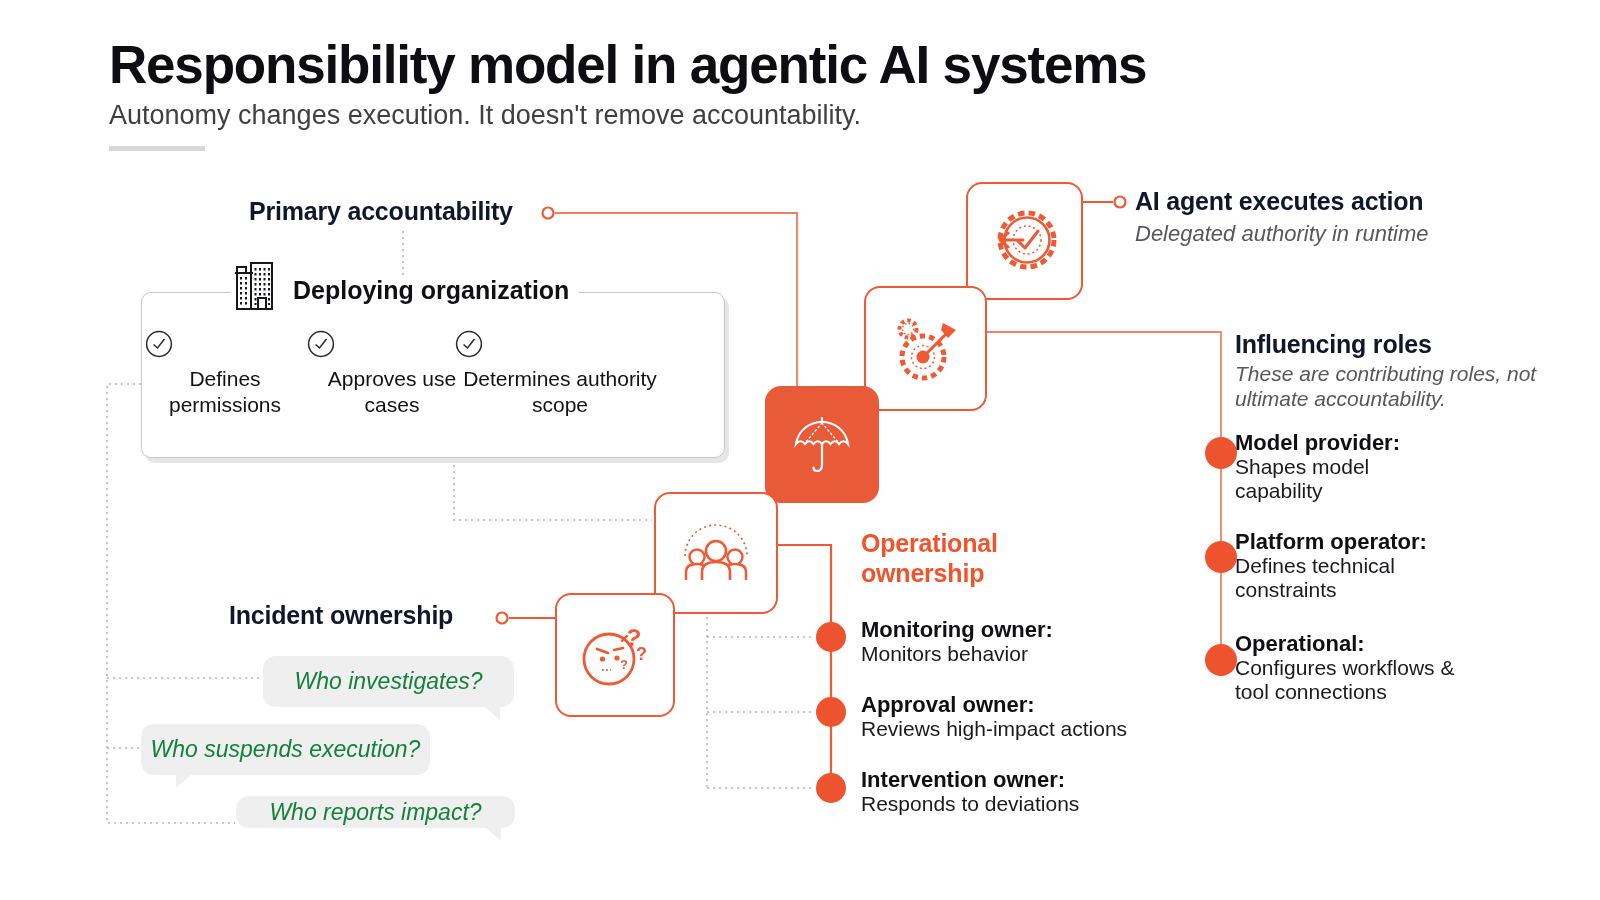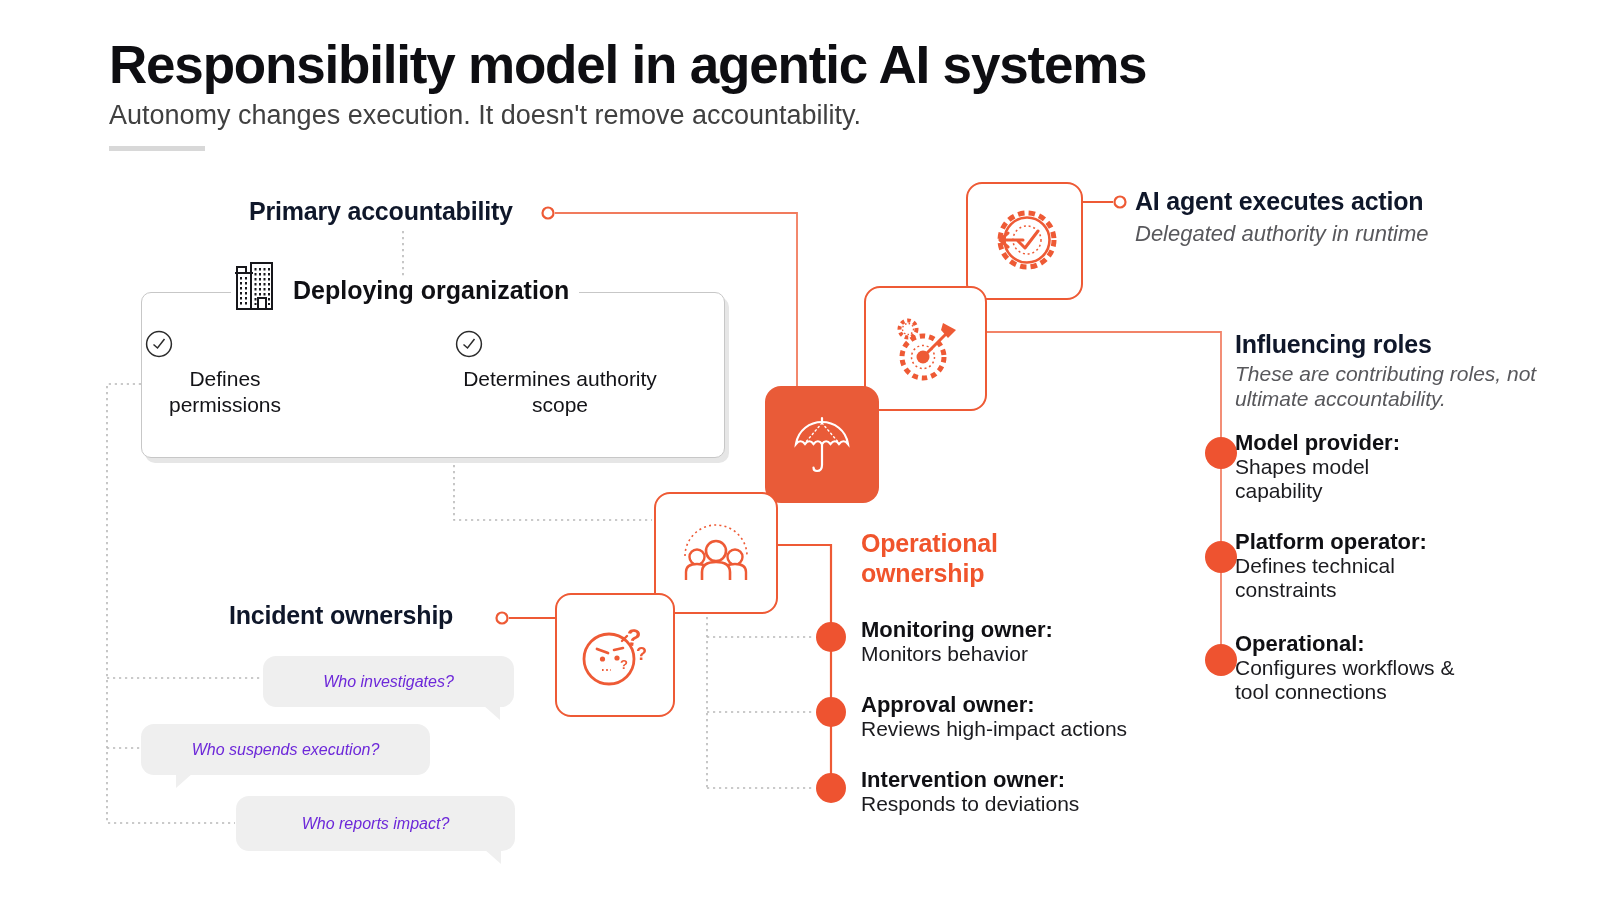--- a/index.html
+++ b/index.html
@@ -26,21 +26,21 @@
   .box{background:#fff;border:2.6px solid #ee5a35;border-radius:16px;display:flex;
        align-items:center;justify-content:center;}
   .box.filled{background:#e95b38;border:none;}
   
   .dot{border-radius:50%;background:#ee5330;z-index:2;}
   
   .entry .nm{font-size:22px;font-weight:bold;line-height:25px;color:#101014;white-space:nowrap;}
   .entry .ds{font-size:21px;line-height:24px;color:#1b1b1f;}
   
   .bubble{background:#efefef;border-radius:13px;display:flex;align-items:center;justify-content:center;
-          font-size:16px;font-style:italic;color:#6d28d9;z-index:2;}
+          font-size:23px;font-style:italic;color:#15803d;z-index:2;}
   .tail-r::after{content:"";position:absolute;right:14px;bottom:-13px;width:0;height:0;
           border-top:15px solid #efefef;border-left:17px solid transparent;}
   .tail-l::after{content:"";position:absolute;left:35px;bottom:-13px;width:0;height:0;
           border-top:15px solid #efefef;border-right:17px solid transparent;}
   svg{display:block;}
   #wires{left:0;top:0;z-index:1;}
 </style>
 </head>
 <body>
 
@@ -102,20 +102,27 @@
   </div>
   <div class="abs card-title">Deploying organization</div>
 
   <div class="abs col" style="left:114px;width:160px;">
     <svg width="28" height="28" viewBox="0 0 28 28">
       <circle cx="14" cy="14" r="12.4" fill="#fff" stroke="#2b2b2b" stroke-width="1.5"></circle>
       <polyline points="8.5,14.5 12.5,18 19.5,9" fill="none" stroke="#2b2b2b" stroke-width="1.5"></polyline>
     </svg>
     <div class="lbl">Defines permissions</div>
   </div>
+  <div class="abs col" style="left:276px;width:170px;">
+    <svg width="28" height="28" viewBox="0 0 28 28">
+      <circle cx="14" cy="14" r="12.4" fill="#fff" stroke="#2b2b2b" stroke-width="1.5"></circle>
+      <polyline points="8.5,14.5 12.5,18 19.5,9" fill="none" stroke="#2b2b2b" stroke-width="1.5"></polyline>
+    </svg>
+    <div class="lbl">Approves use cases</div>
+  </div>
   <div class="abs col" style="left:424px;width:210px;">
     <svg width="28" height="28" viewBox="0 0 28 28">
       <circle cx="14" cy="14" r="12.4" fill="#fff" stroke="#2b2b2b" stroke-width="1.5"></circle>
       <polyline points="8.5,14.5 12.5,18 19.5,9" fill="none" stroke="#2b2b2b" stroke-width="1.5"></polyline>
     </svg>
     <div class="lbl">Determines authority scope</div>
   </div>
 
   <div class="abs box" style="left:935px;top:182px;width:113px;height:114px;z-index:2;">
     <svg width="72" height="72" viewBox="0 0 72 72" fill="none" stroke="#ee5a35">
@@ -221,17 +228,17 @@
   </div>
 
   <div class="abs oh" style="left:198px;top:601px;">Incident ownership</div>
 
   <div class="abs bubble tail-r" style="left:232px;top:656px;width:251px;height:51px;">
     <span>Who investigates?</span>
   </div>
   <div class="abs bubble tail-l" style="left:110px;top:724px;width:289px;height:51px;">
     <span>Who suspends execution?</span>
   </div>
-  <div class="abs bubble tail-r" style="left:205px;top:796px;width:279px;height:55px;">
+  <div class="abs bubble tail-r" style="left:205px;top:796px;width:279px;height:32px;">
     <span>Who reports impact?</span>
   </div>
 
 </div>
 
 </body></html>

